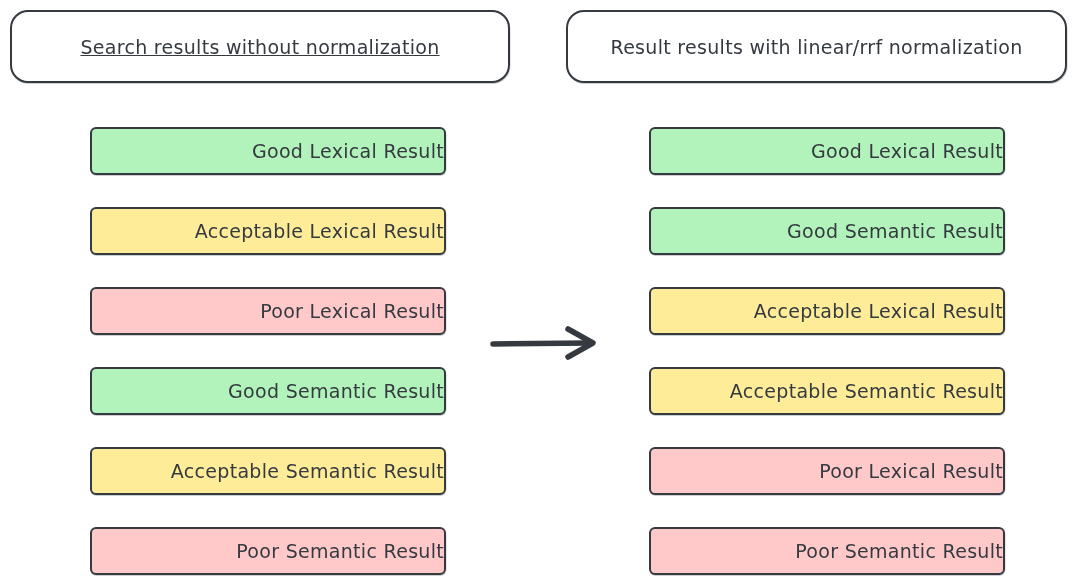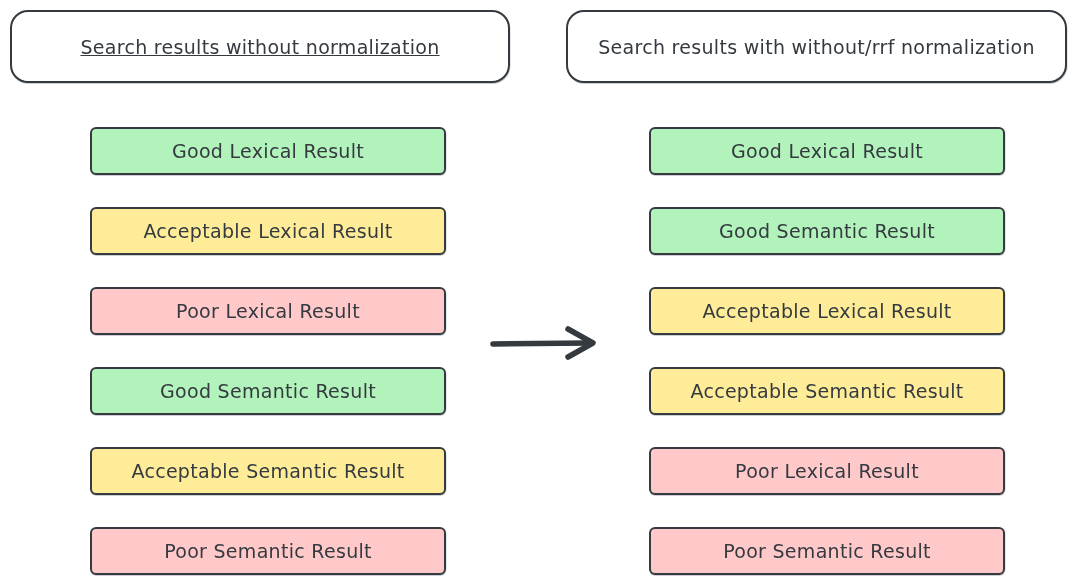--- a/index.html
+++ b/index.html
@@ -43,21 +43,21 @@
     gap: 32px;
   }
   .column.left-col  { left: 90px; }
   .column.right-col { left: 649px; }
   .result-box {
     height: 48px;
     border: 2.5px solid var(--stroke);
     border-radius: 6px;
     display: flex;
     align-items: center;
-    justify-content: center;
+    justify-content: flex-end;
     font-size: 19px;
     letter-spacing: 0.3px;
     box-shadow: 0.5px 1px 0 rgba(52,58,64,0.25);
   }
   .arrow-wrap {
     position: absolute;
     left: 486px;
     top: 318px;
     width: 124px;
     height: 50px;
@@ -68,21 +68,21 @@
 </head>
 <body>
 
 <div class="canvas">
 
   <div class="title-box left">
     <span>Search results without normalization</span>
   </div>
 
   <div class="title-box right">
-    <span>Search results with without/rrf normalization</span>
+    <span>Result results with linear/rrf normalization</span>
   </div>
 
   <div class="column left-col">
     <div class="result-box" style="background: rgb(178, 242, 187);">
       <span>Good Lexical Result</span>
     </div>
     <div class="result-box" style="background: rgb(255, 236, 153);">
       <span>Acceptable Lexical Result</span>
     </div>
     <div class="result-box" style="background: rgb(255, 201, 201);">

